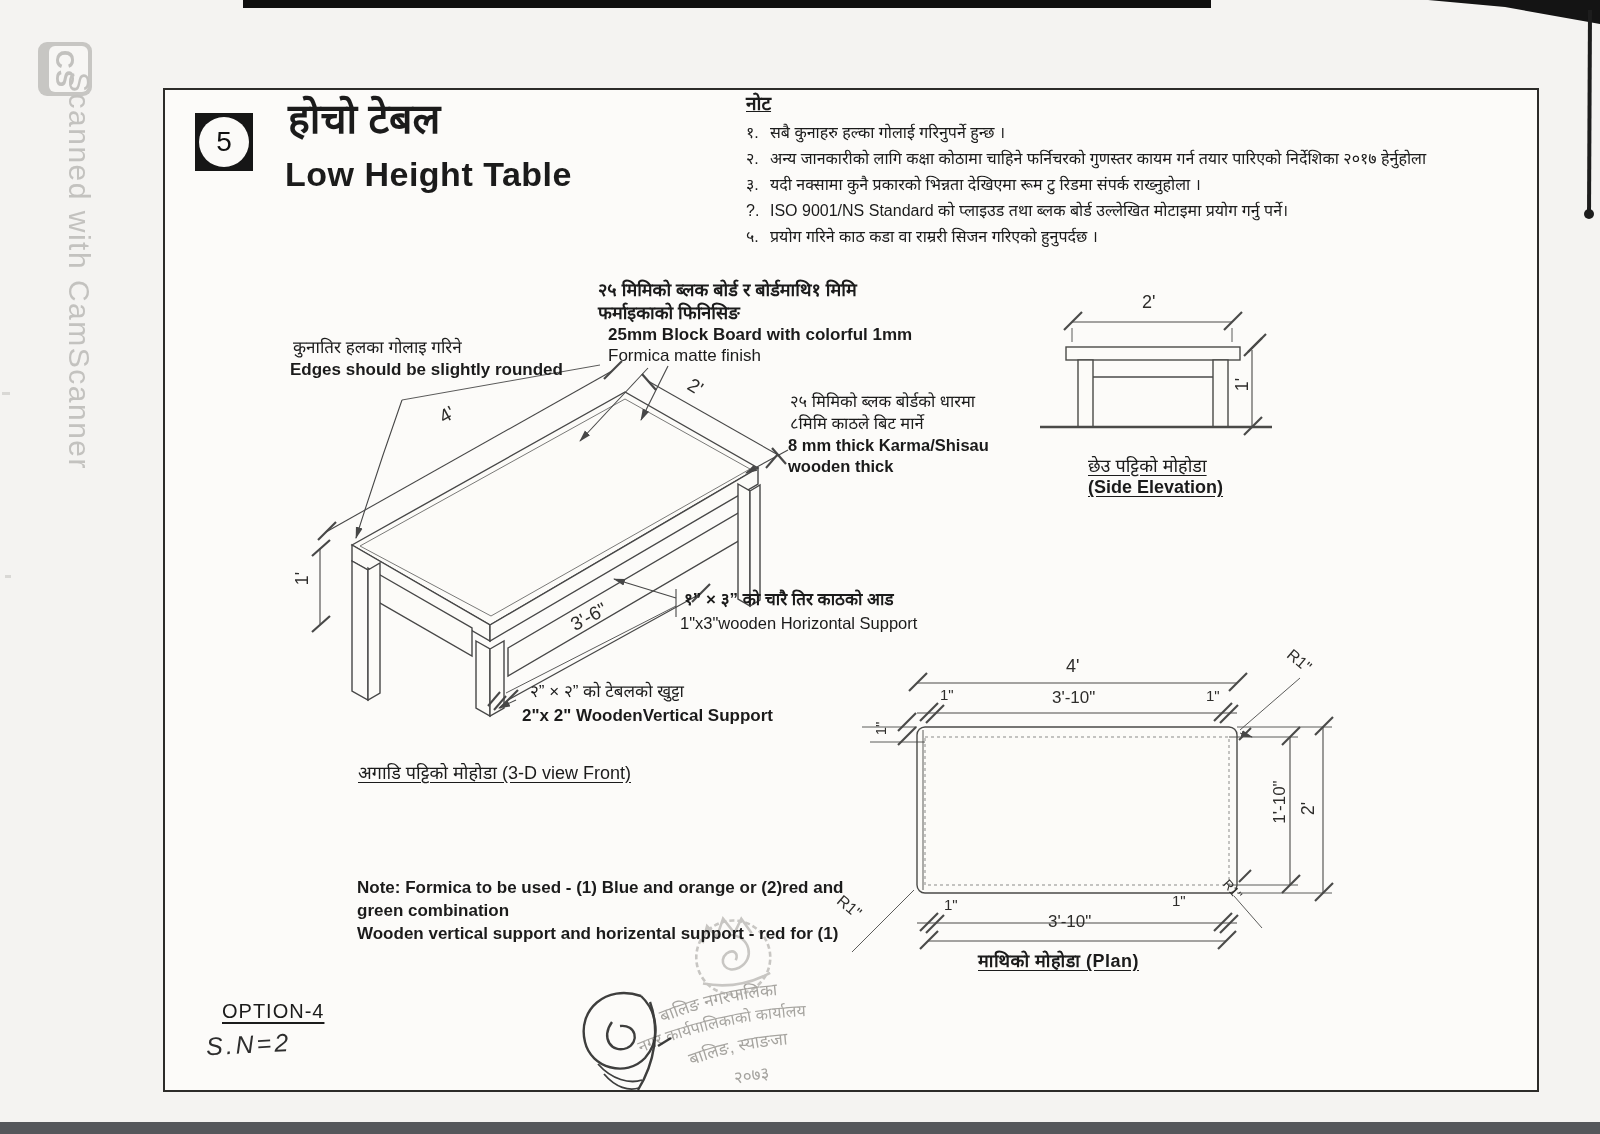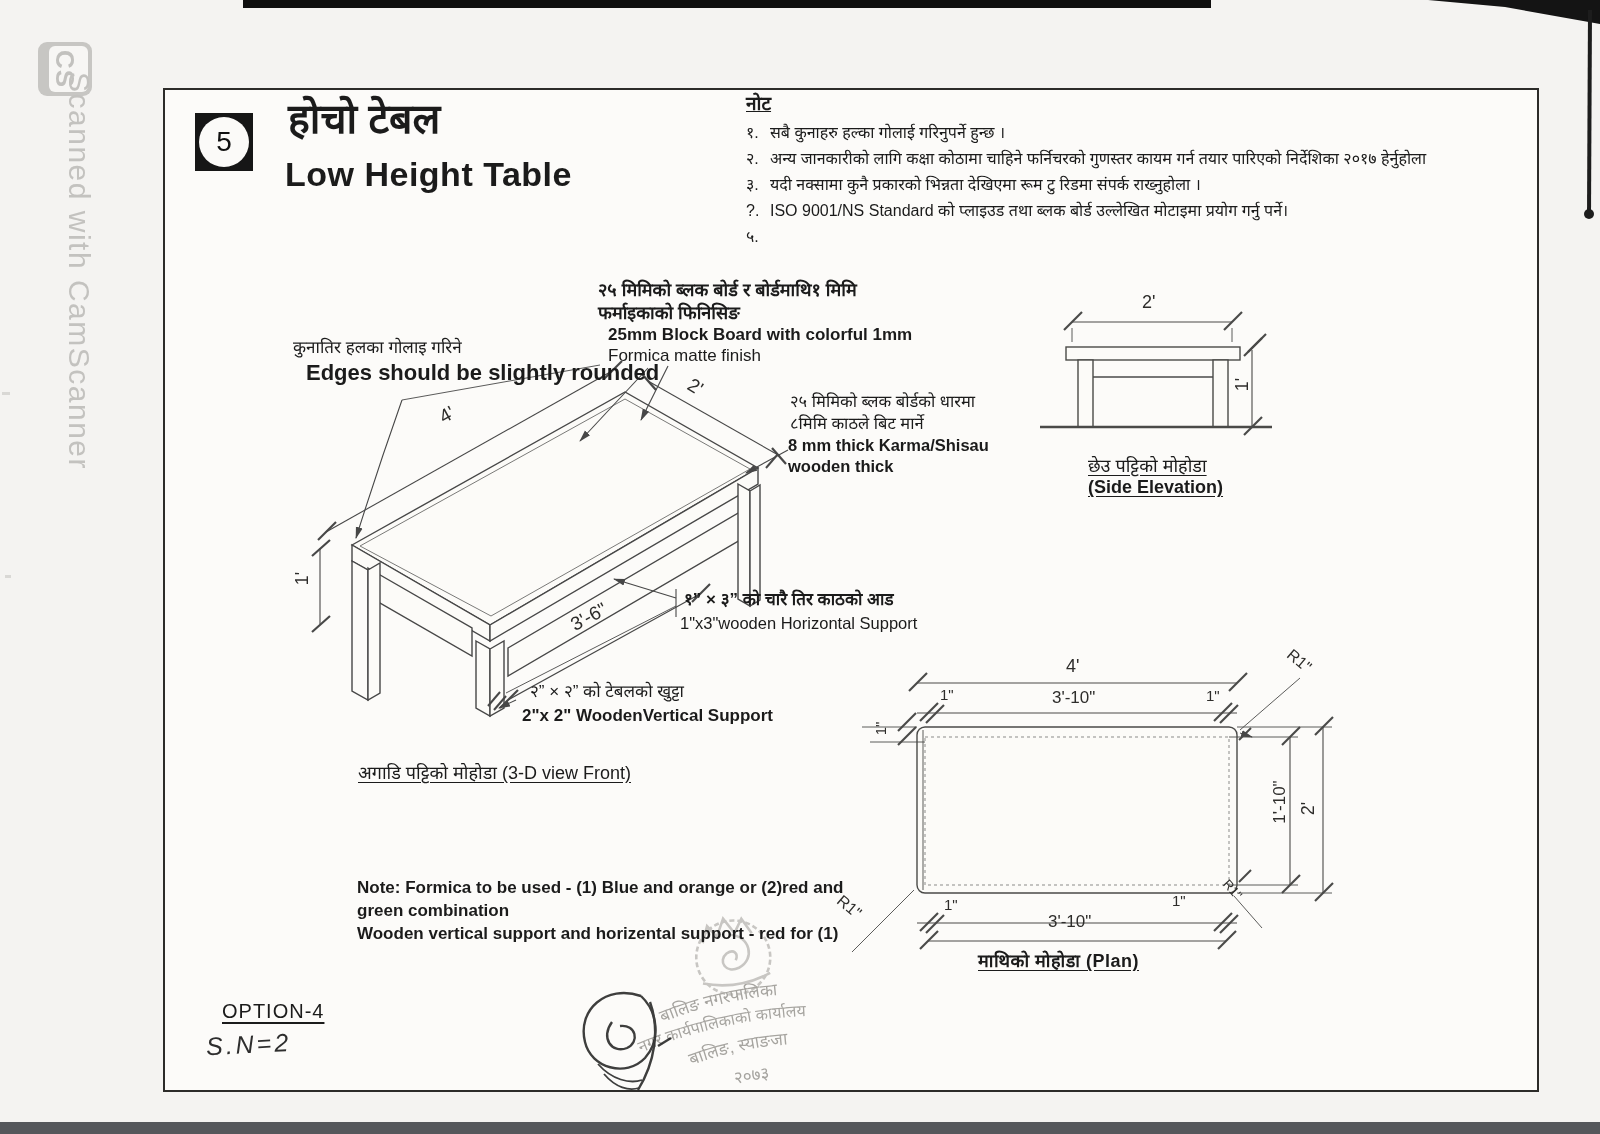--- a/index.html
+++ b/index.html
@@ -237,30 +237,31 @@
     <div class="row">
       <span class="n">३.</span>
       <span>यदी नक्सामा कुनै प्रकारको भिन्नता देखिएमा रूम टु रिडमा संपर्क राख्नुहोला ।</span>
     </div>
     <div class="row">
       <span class="n">?.</span>
       <span>ISO 9001/NS Standard को प्लाइउड तथा ब्लक बोर्ड उल्लेखित मोटाइमा प्रयोग गर्नु पर्ने।</span>
     </div>
     <div class="row">
       <span class="n">५.</span>
+      <span>प्रयोग गरिने काठ कडा वा राम्ररी सिजन गरिएको हुनुपर्दछ ।</span>
     </div>
   </div>
 
   <div class="lbl b" style="left:598px;top:280px;font-size:18px;">२५  मिमिको ब्लक बोर्ड र बोर्डमाथि१ मिमि</div>
   <div class="lbl b" style="left:598px;top:303px;font-size:18px;">फर्माइकाको फिनिसिङ</div>
   <div class="lbl" style="left:608px;top:325px;width:300px;text-align:center;font-size:17px;font-weight:bold;">25mm Block Board with colorful 1mm</div>
   <div class="lbl" style="left:608px;top:346px;width:300px;text-align:left;font-size:17px;">Formica matte finish</div>
 
   <div class="lbl" style="left:293px;top:338px;font-size:17px;">कुनातिर हलका गोलाइ गरिने</div>
-  <div class="lbl b" style="left:306px;top:360px;font-size:22px;">Edges should be slightly rounded</div>
+  <div class="lbl b" style="left:290px;top:360px;font-size:17px;">Edges should be slightly rounded</div>
 
   <div class="lbl" style="left:790px;top:392px;font-size:16.5px;">२५ मिमिको ब्लक बोर्डको धारमा</div>
   <div class="lbl" style="left:790px;top:414px;font-size:16.5px;">८मिमि काठले बिट मार्ने</div>
   <div class="lbl b" style="left:788px;top:436px;font-size:16.5px;">8 mm thick Karma/Shisau</div>
   <div class="lbl b" style="left:788px;top:457px;font-size:16.5px;">wooden thick</div>
 
   <div class="lbl" style="left:684px;top:590px;font-size:17px;font-weight:600;">१” ×  ३” को चारै तिर काठको आड</div>
   <div class="lbl" style="left:680px;top:614px;font-size:16.5px;">1"x3"wooden Horizontal Support</div>
 
   <div class="lbl" style="left:530px;top:682px;font-size:17px;">२”  ×  २” को टेबलको खुट्टा</div>

